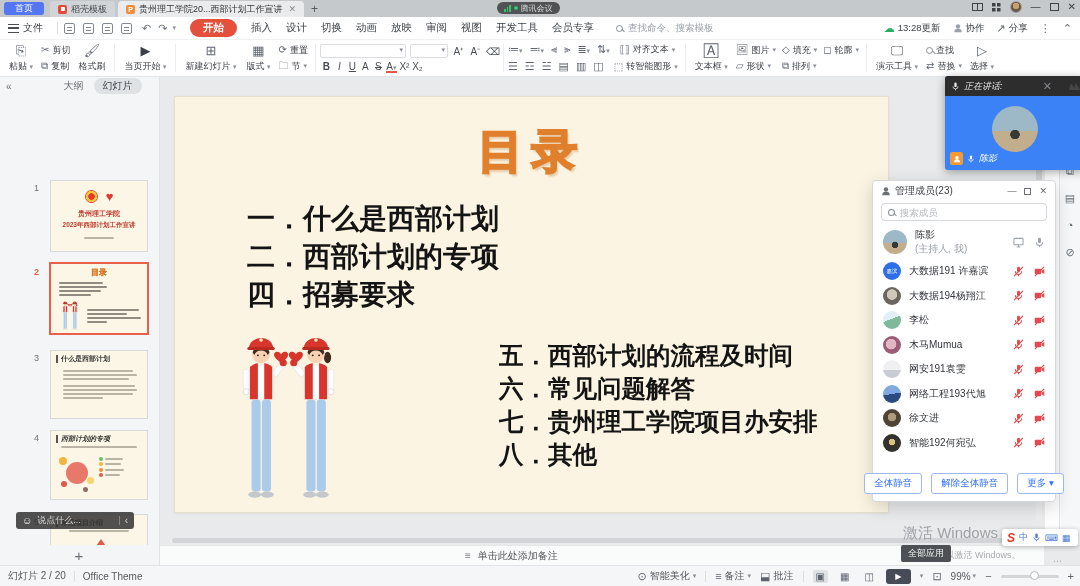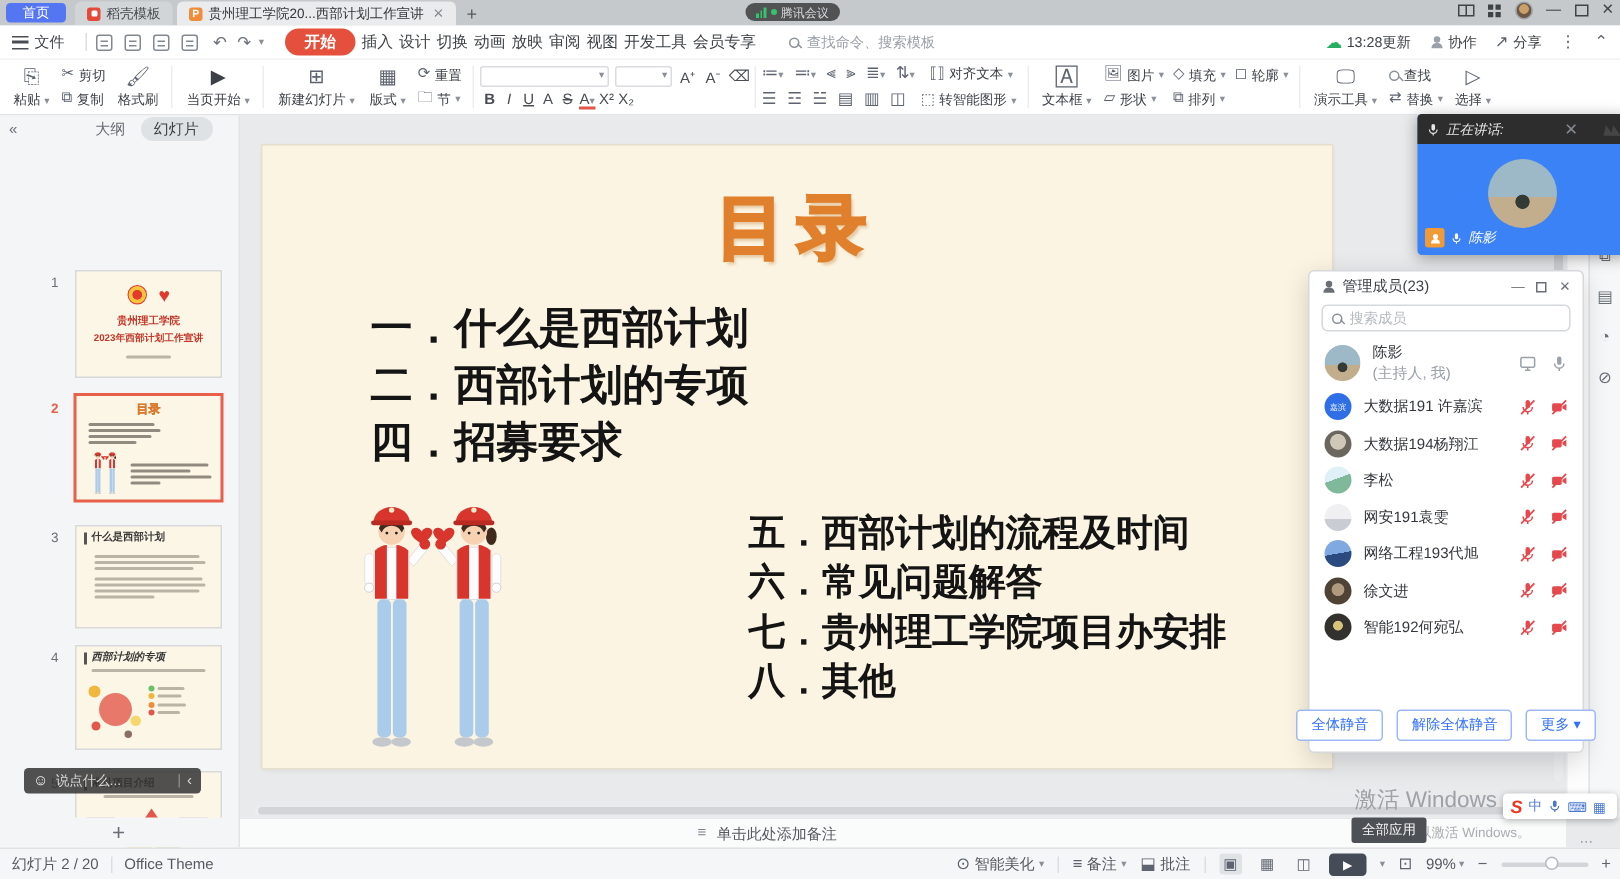--- a/index.html
+++ b/index.html
@@ -35,21 +35,21 @@
   .tb-avatar{width:12px;height:12px;border-radius:50%;background:radial-gradient(circle at 50% 40%,#caa06a 0 3px,#6c5644 3.5px 100%);border:1px solid #9aa0a6;}
   
   .menubar{position:absolute;top:17px;left:0;right:0;height:23px;background:#fff;display:flex;align-items:center;padding:0 8px;border-bottom:1px solid #f0f1f2;}
   .burger{width:11px;height:9px;border-top:1.4px solid #4a4e54;border-bottom:1.4px solid #4a4e54;position:relative;margin-right:4px;}
   .burger::after{content:"";position:absolute;left:0;right:0;top:2.8px;height:1.4px;background:#4a4e54;}
   .menu-file{font-size:10px;color:#3c3f45;margin-right:8px;}
   .chip{display:inline-block;width:11px;height:11px;border:1.1px solid #81888f;border-radius:2px;position:relative;}
   .chip::after{content:"";position:absolute;left:2px;right:2px;top:3px;height:1px;background:#81888f;box-shadow:0 3px 0 #81888f;}
   .chips{display:flex;gap:8px;margin-right:10px;}
   .undo{font-size:11px;color:#6a7077;}
-  .mtabs{display:flex;align-items:center;gap:4px;margin-left:14px;}
+  .mtabs{display:flex;align-items:center;gap:14px;margin-left:14px;}
   .mtab{font-size:10.5px;color:#3f4347;}
   .mtab.active{background:#e4503b;color:#fff;border-radius:9px;padding:2px 13px;font-weight:bold;}
   .lens{display:inline-block;width:7px;height:7px;border:1.2px solid #8a9099;border-radius:50%;position:relative;}
   .lens::after{content:"";position:absolute;width:4px;height:1.2px;background:#8a9099;transform:rotate(45deg);right:-3.5px;bottom:-1px;}
   .menu-search{display:flex;align-items:center;gap:5px;margin-left:22px;color:#9aa0a8;font-size:9.5px;}
   .menu-right{position:absolute;right:8px;display:flex;align-items:center;gap:12px;font-size:9.5px;color:#3f4347;}
   .cloud{color:#27ae60;font-size:11px;}
   
   .ribbon{position:absolute;top:40px;left:0;right:0;height:37px;background:#fff;border-bottom:1px solid #e3e4e6;display:flex;align-items:stretch;padding:1px 4px;}
   .rdiv{width:1px;background:#ededef;margin:3px 4px;}
@@ -723,20 +723,32 @@
       <span class="mics">
         <svg width="11" height="11" style="color:#e5484d">
             <use href="#i-mic-off"></use>
           </svg>
         <svg width="11" height="11" style="color:#e5484d">
             <use href="#i-cam-off"></use>
           </svg>
       </span>
     </div>
     <div class="mrow">
+      <span class="ava a5"></span>
+      <span class="mname">木马Mumua</span>
+      <span class="mics">
+        <svg width="11" height="11" style="color:#e5484d">
+            <use href="#i-mic-off"></use>
+          </svg>
+        <svg width="11" height="11" style="color:#e5484d">
+            <use href="#i-cam-off"></use>
+          </svg>
+      </span>
+    </div>
+    <div class="mrow">
       <span class="ava a6"></span>
       <span class="mname">网安191袁雯</span>
       <span class="mics">
         <svg width="11" height="11" style="color:#e5484d">
             <use href="#i-mic-off"></use>
           </svg>
         <svg width="11" height="11" style="color:#e5484d">
             <use href="#i-cam-off"></use>
           </svg>
       </span>

